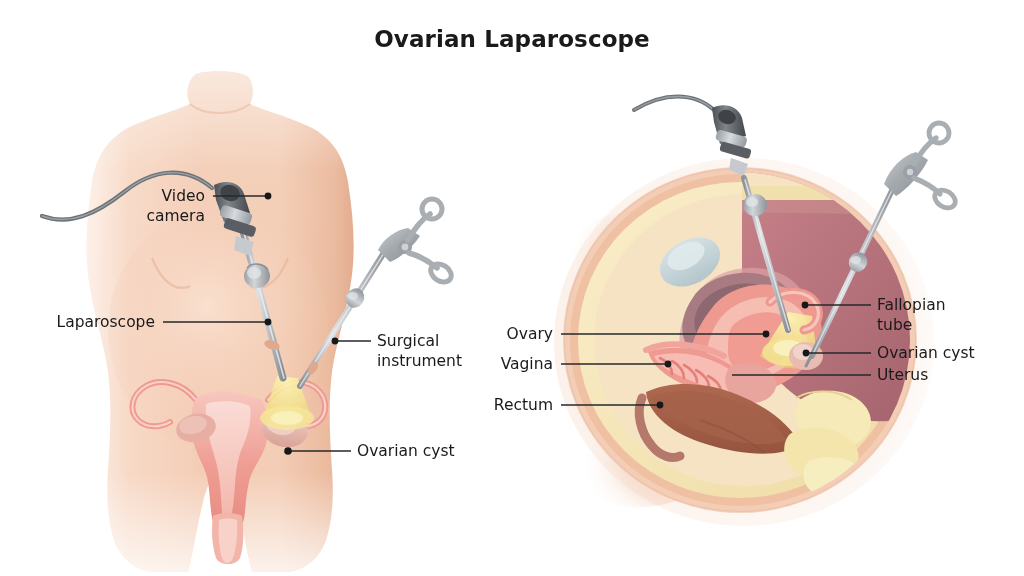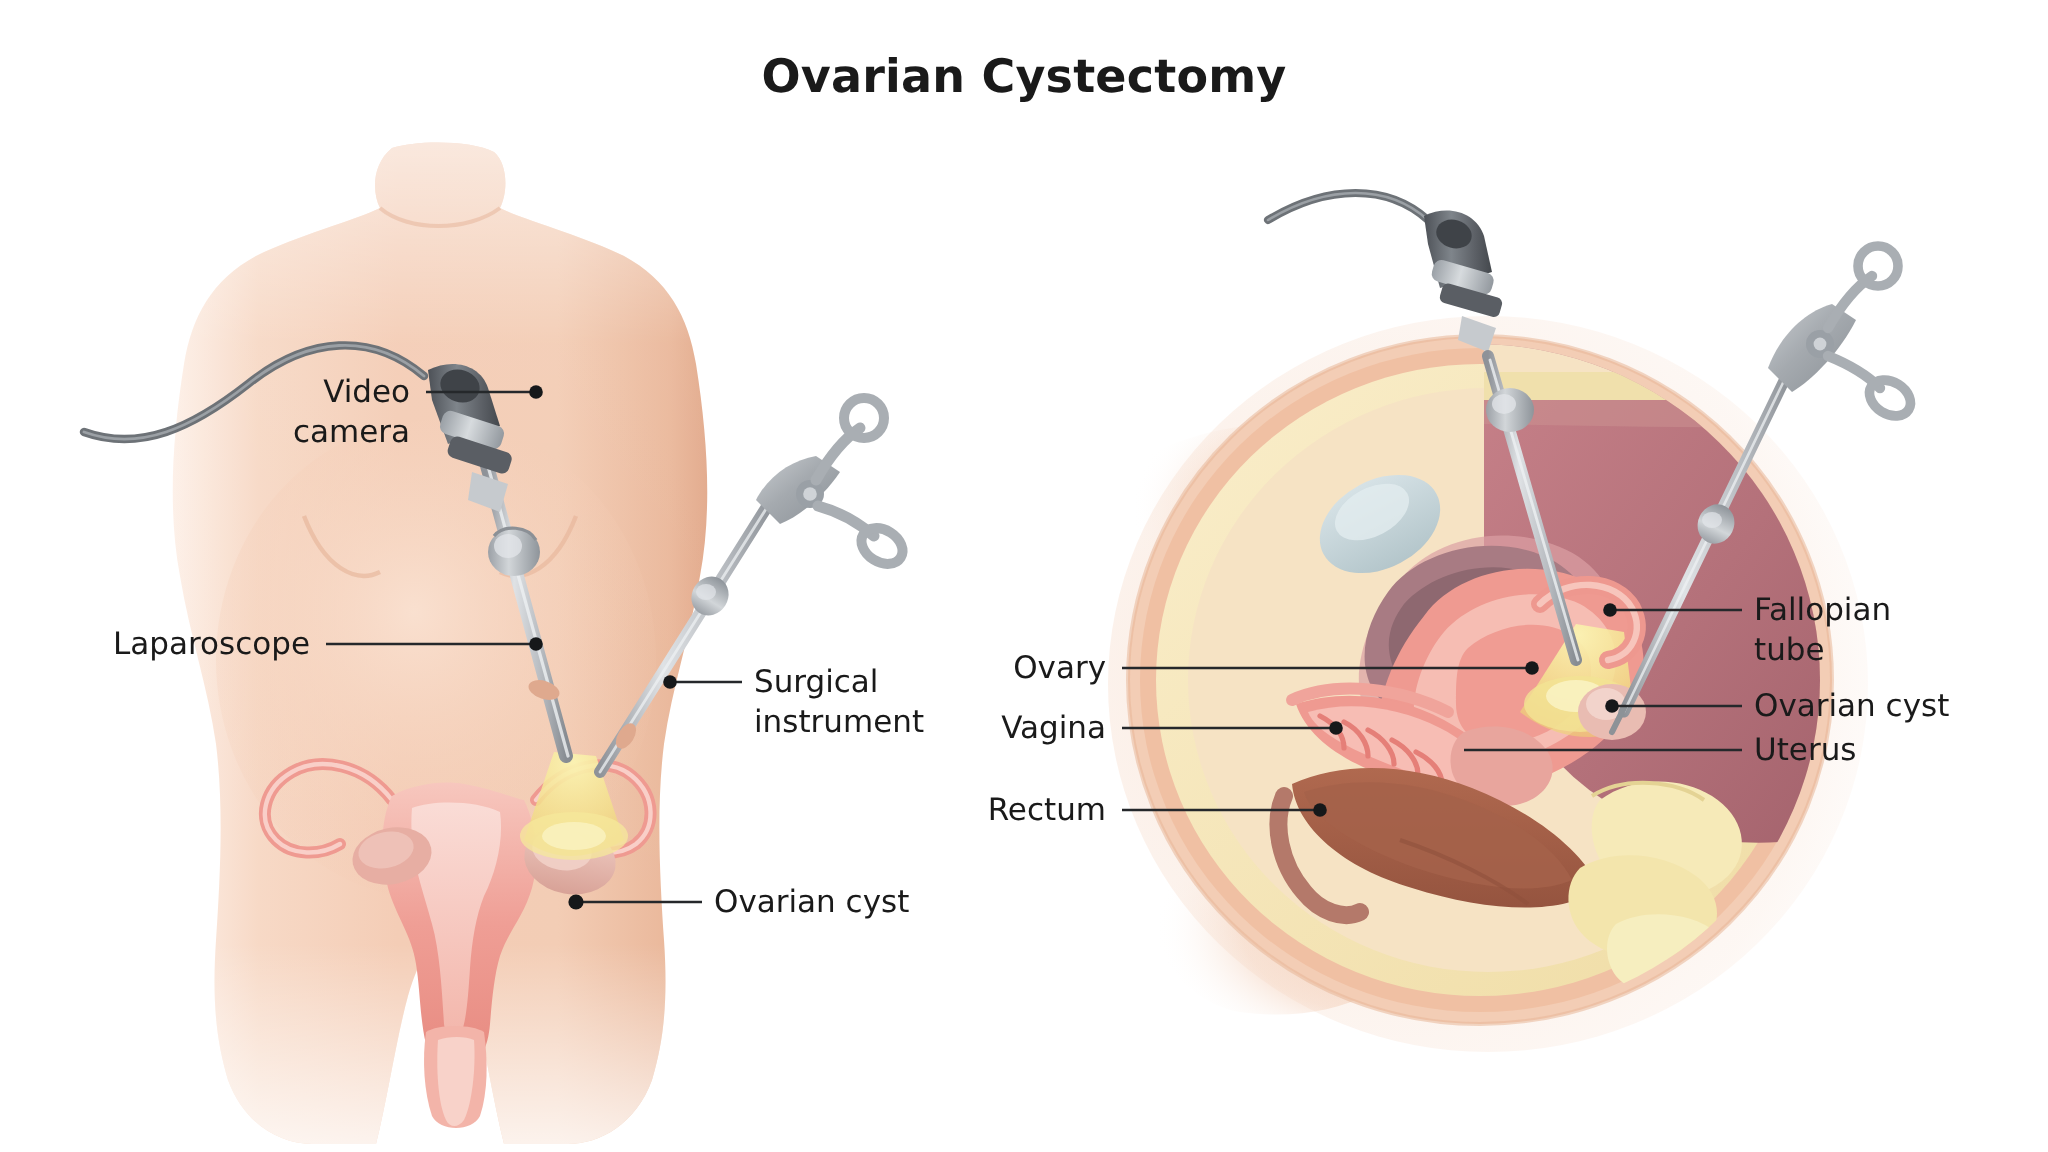--- a/index.html
+++ b/index.html
@@ -51,21 +51,21 @@
   }
   .dot {
     fill: #16181a;
   }
 </style>
 </head>
 <body>
 
 <div id="figure-root">
 
-  <div id="figure-title">Ovarian Cystectomy</div>
+  <div id="figure-title">Ovarian Laparoscope</div>
 
   <svg class="illus" viewBox="0 0 1024 576" xmlns="http://www.w3.org/2000/svg">
     <defs>
       <linearGradient id="gTorso" x1="0" y1="0" x2="1" y2="0">
         <stop offset="0" stop-color="#fdf0e8"></stop>
         <stop offset="0.16" stop-color="#f7d9c6"></stop>
         <stop offset="0.42" stop-color="#f4cdb6"></stop>
         <stop offset="0.72" stop-color="#f3cdb5"></stop>
         <stop offset="0.93" stop-color="#eab89b"></stop>
         <stop offset="1" stop-color="#e2a98b"></stop>

